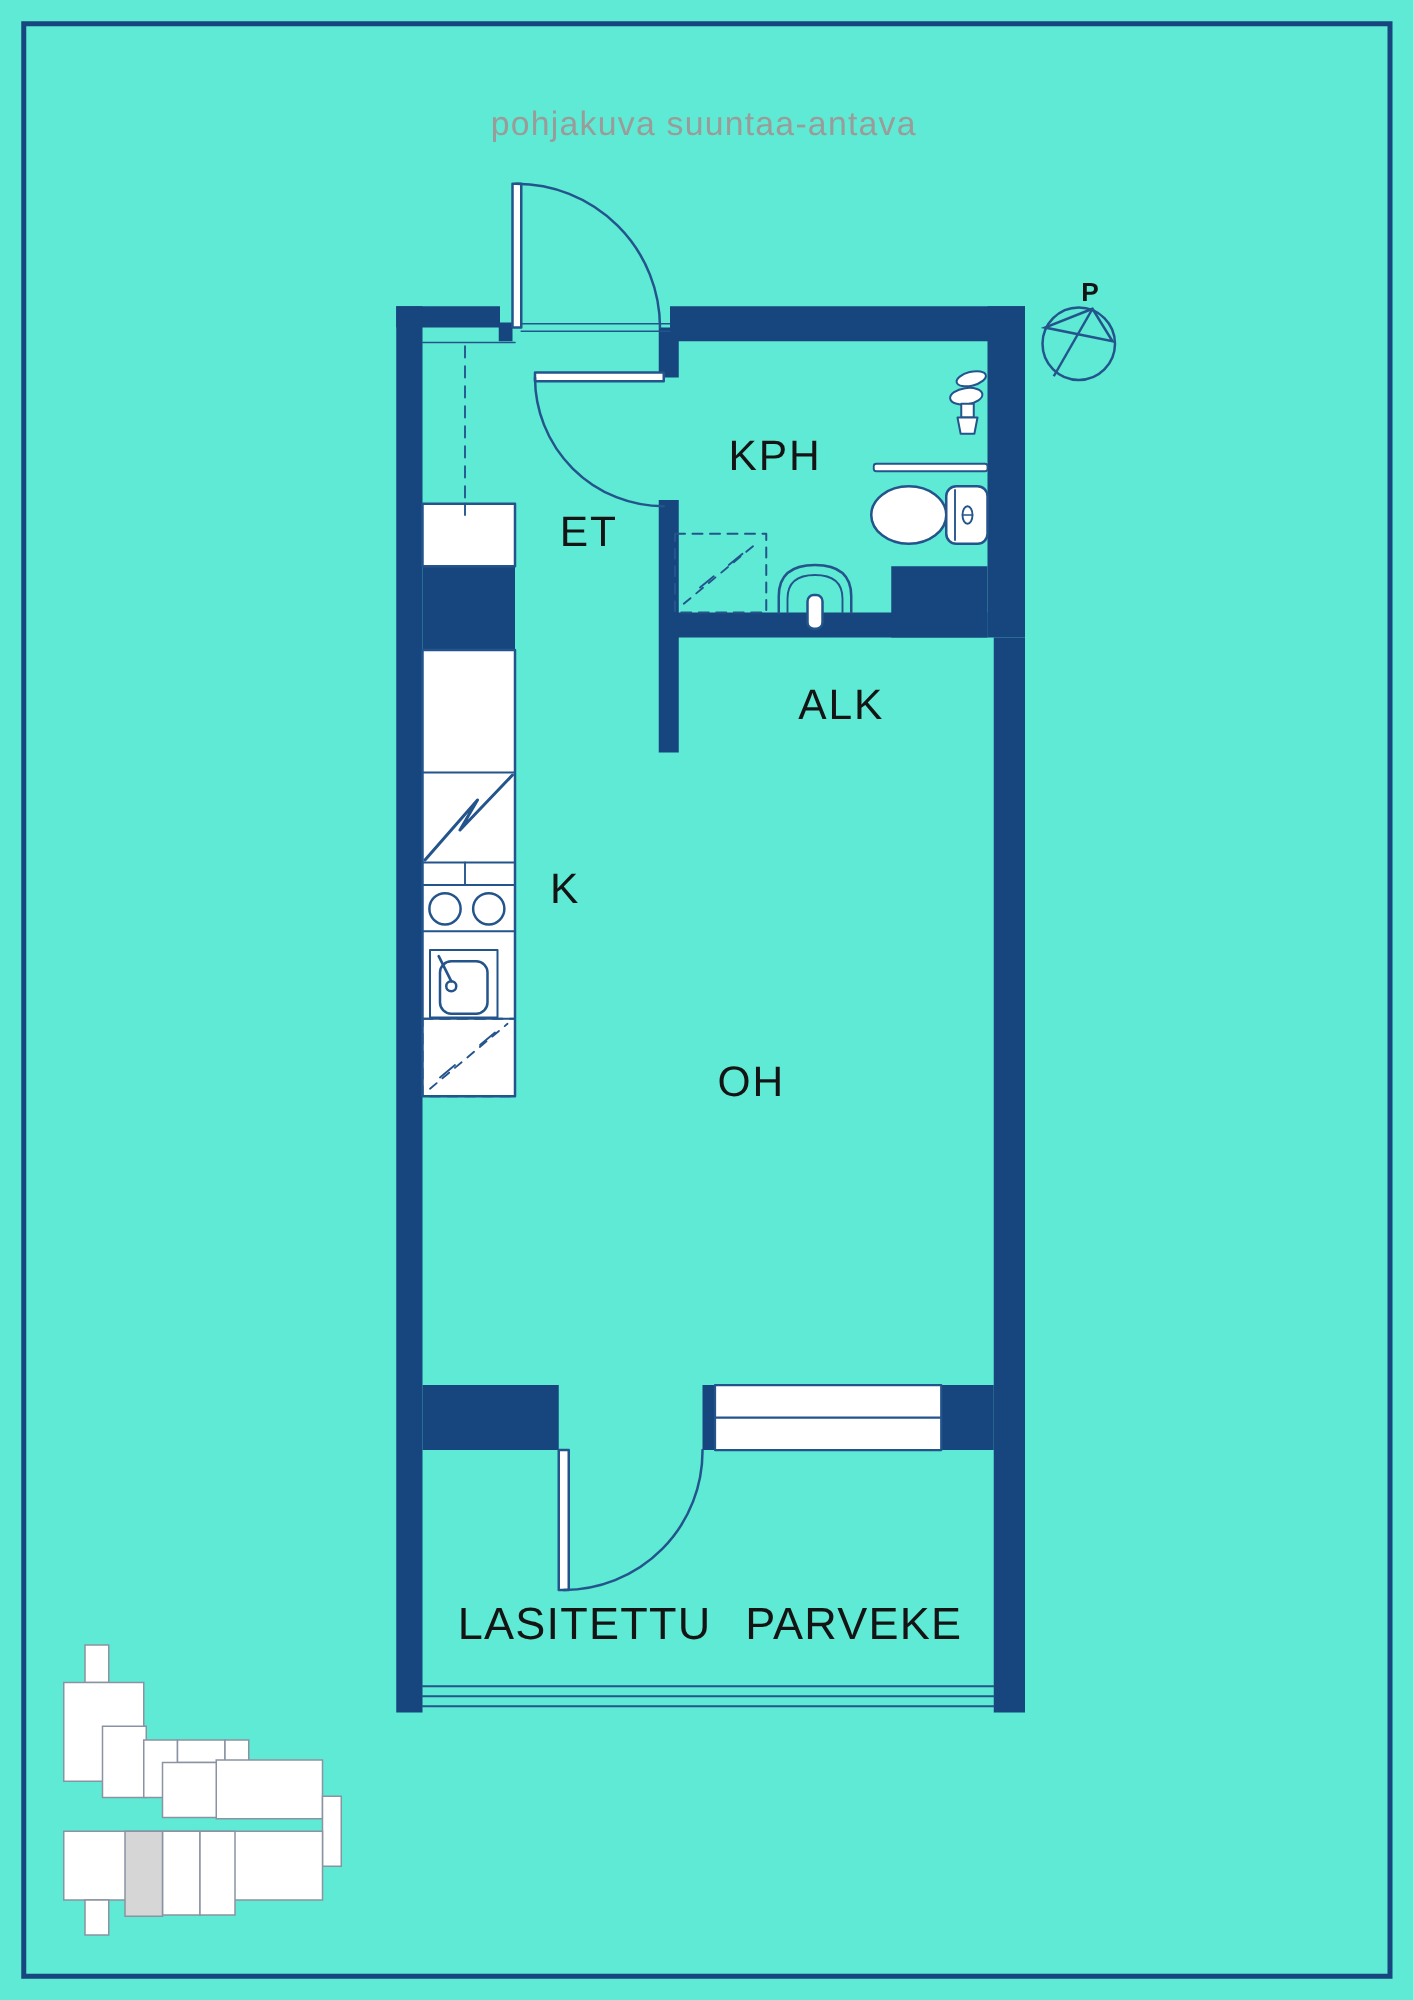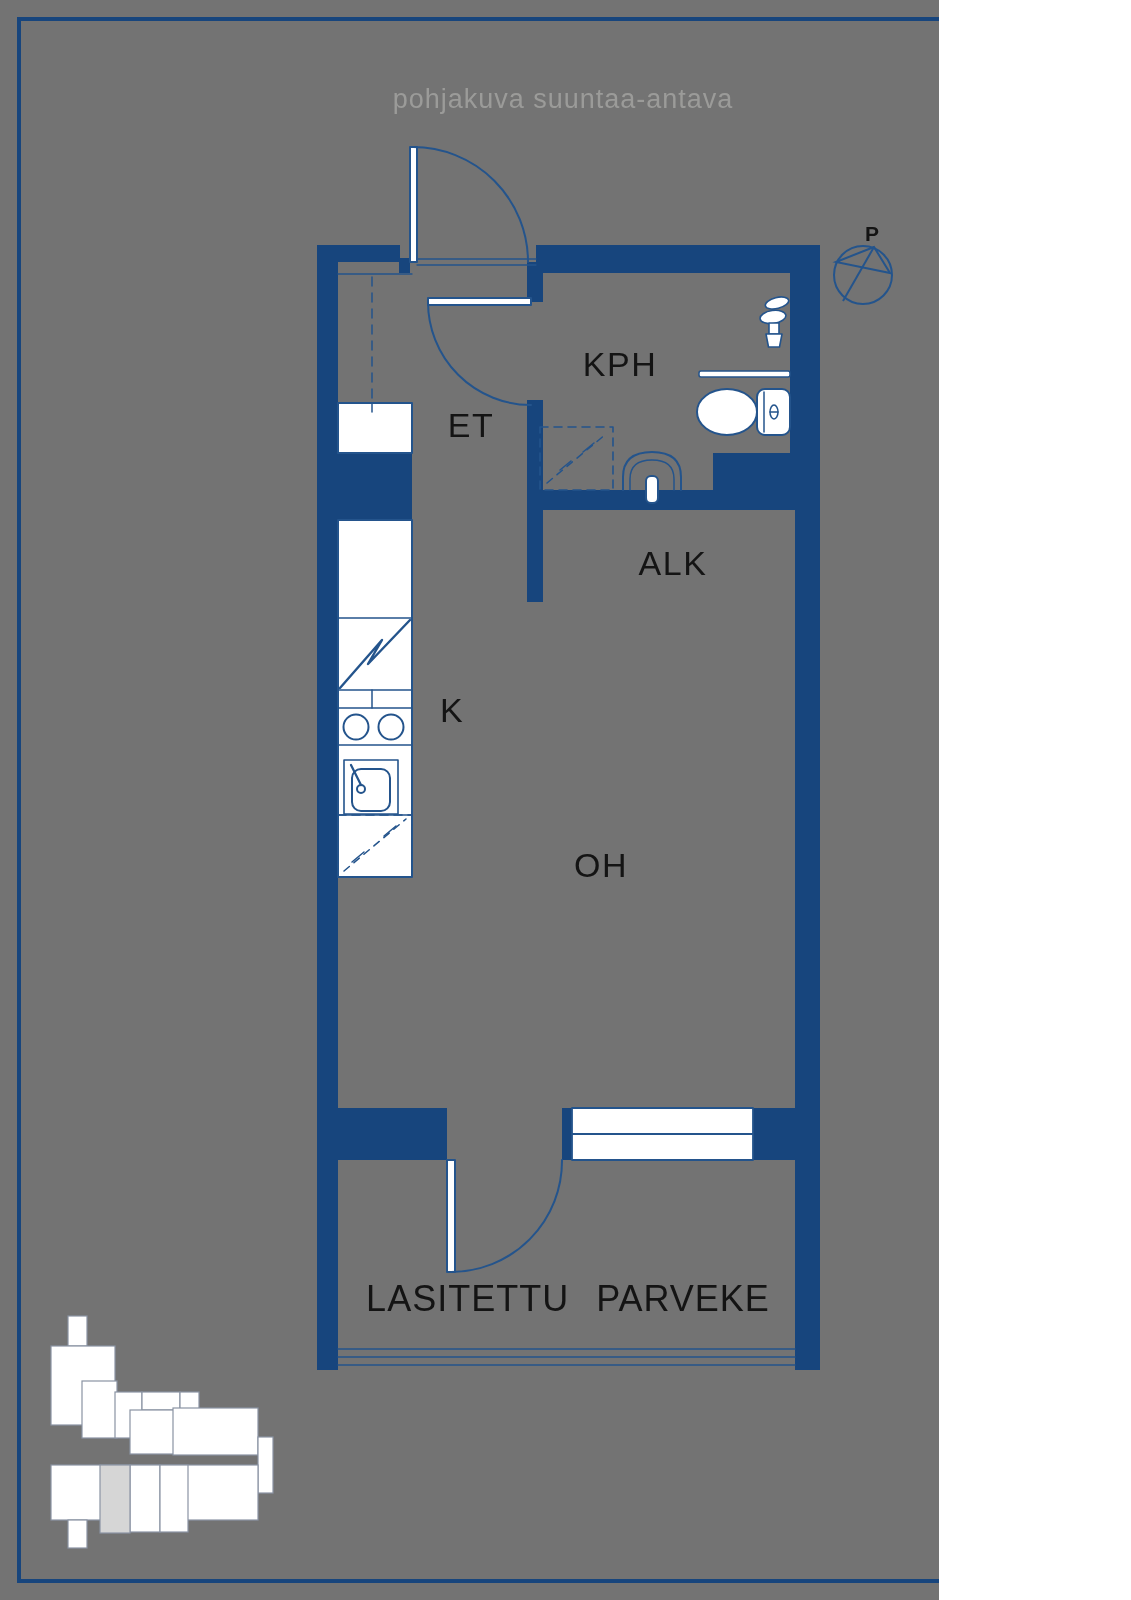--- a/index.html
+++ b/index.html
@@ -1,16 +1,16 @@
 <!DOCTYPE html>
 <html><head>
 <meta charset="utf-8">
 <style>
   html,body{margin:0;padding:0;background:#ffffff;}
-  .page{position:relative;width:939px;height:1600px;background:#737373;overflow:hidden;
+  .page{position:relative;width:1131px;height:1600px;background:#5eead4;overflow:hidden;
         font-family:"Liberation Sans",sans-serif;}
   svg{position:absolute;left:0;top:0;}
   .title-label{font-family:"Liberation Sans",sans-serif;font-size:27px;letter-spacing:1px;}
   .room-label{font-family:"Liberation Sans",sans-serif;font-size:34px;letter-spacing:1.5px;}
   .balcony-label{font-family:"Liberation Sans",sans-serif;font-size:36px;letter-spacing:1px;word-spacing:16px;}
   .compass-label{font-family:"Liberation Sans",sans-serif;font-size:21px;font-weight:bold;}
 </style>
 </head>
 <body>
 

